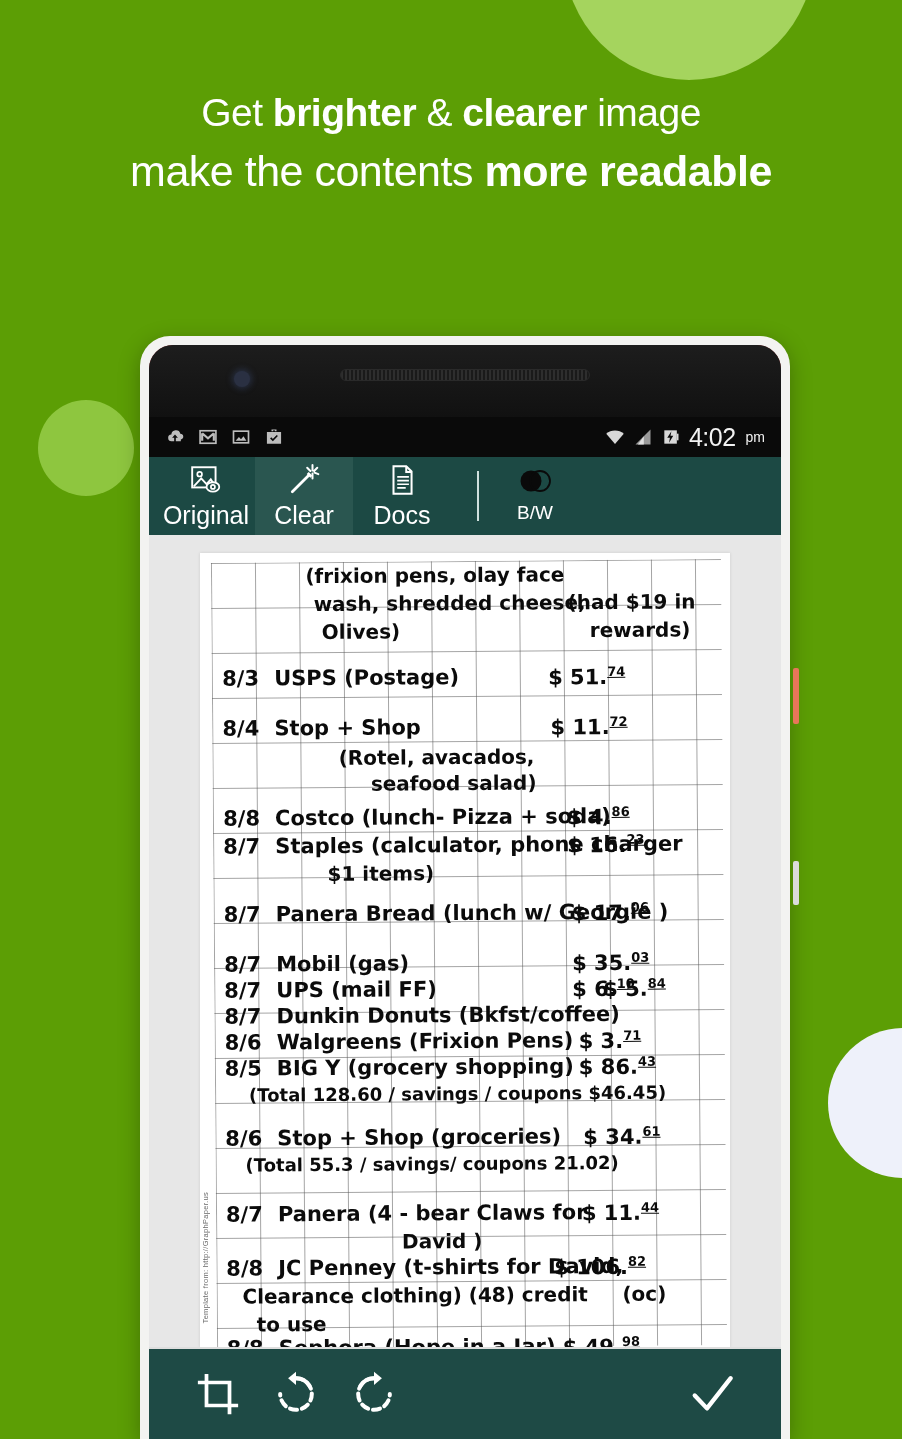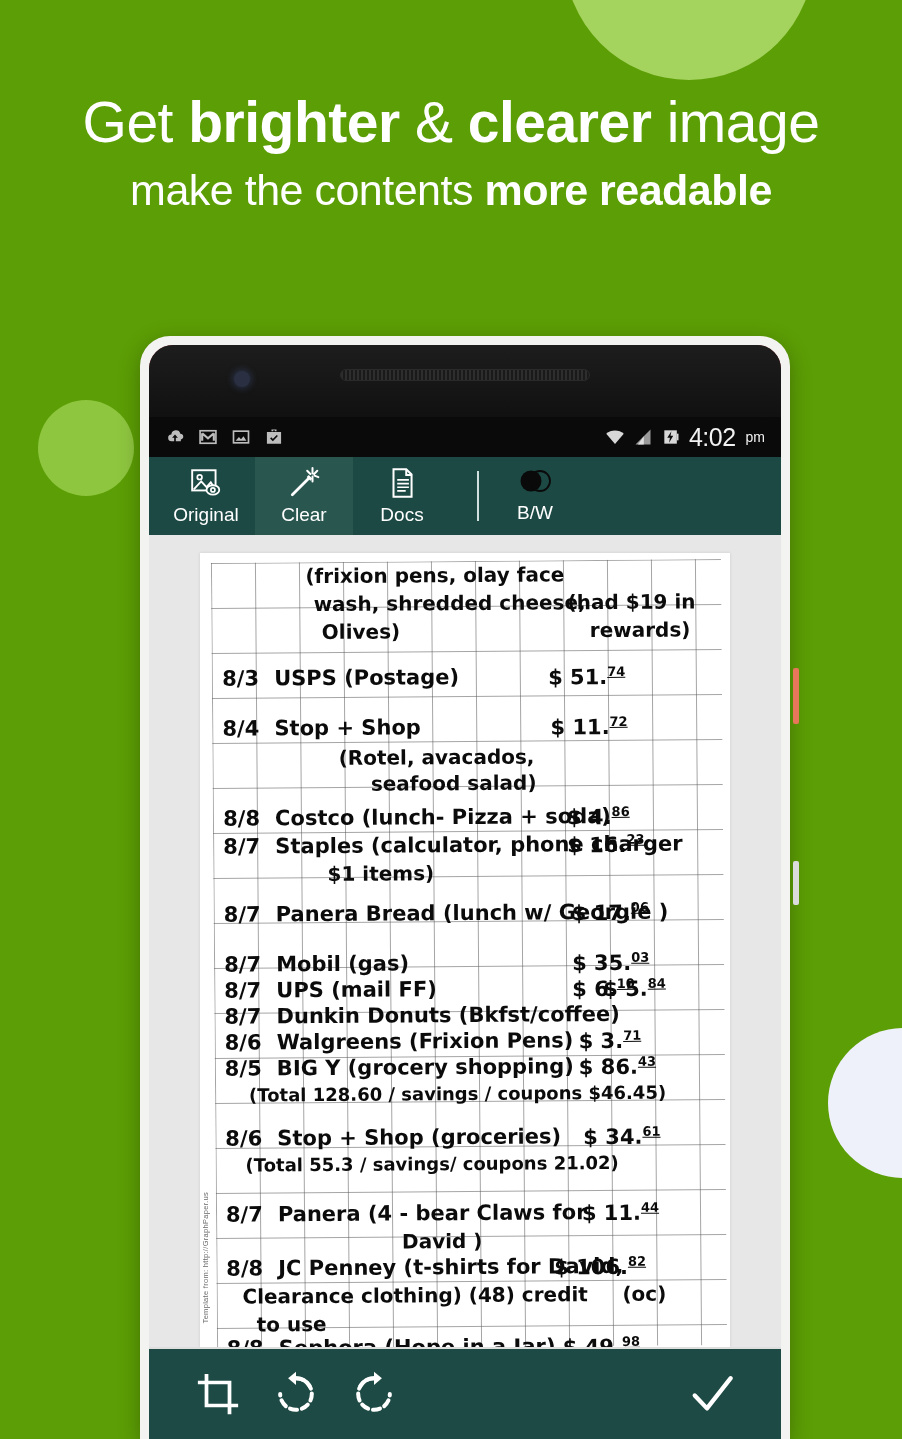--- a/index.html
+++ b/index.html
@@ -16,21 +16,21 @@
   #circle-top     { width:250px; height:250px; left:564px; top:-170px; background:#a5d45e; }
   #circle-left    { width:96px;  height:96px;  left:38px;  top:400px;  background:#8ec63f; }
   #circle-right   { width:150px; height:150px; left:828px; top:1028px; background:#eef1fa; }
 
   
   .headline{
     position:absolute; left:0; top:92px; width:902px;
     text-align:center; color:#ffffff; line-height:1.06;
     letter-spacing:-0.5px;
   }
-  .headline .l1{ font-size:57px; font-weight:300; display:block; }
+  .headline .l1{ font-size:39px; font-weight:300; display:block; }
   .headline .l2{ font-size:43px; font-weight:300; display:block; margin-top:16px; }
   .headline b{ font-weight:700; }
 
   
   #phone{
     position:absolute; left:140px; top:336px;
     width:650px; height:1103px;
     background:#f3f3f1;
     border-radius:30px 30px 0 0;
     padding:9px 9px 0 9px;
@@ -81,21 +81,21 @@
   
   #filter-bar{
     height:78px; background:#1c4944; display:flex; align-items:stretch;
     flex:0 0 auto; padding-left:8px;
   }
   .filter-tab{
     width:98px; display:flex; flex-direction:column; align-items:center;
     justify-content:center; gap:4px; color:#ffffff; cursor:pointer;
   }
   .filter-tab.selected{ background:#2a5650; }
-  .filter-tab .lbl{ font-size:19px; }
+  .filter-tab .lbl{ font-size:25px; }
   .filter-icon{ width:34px; height:34px; display:block; }
   #filter-divider{ width:2px; background:#cfe0de; margin:14px 0 14px 26px; }
   #bw-tab{
     width:92px; display:flex; flex-direction:column; align-items:center;
     justify-content:center; gap:6px; color:#fff; margin-left:10px; cursor:pointer;
   }
   #bw-tab .lbl{ font-size:19px; }
 
   
   #doc-viewport{

